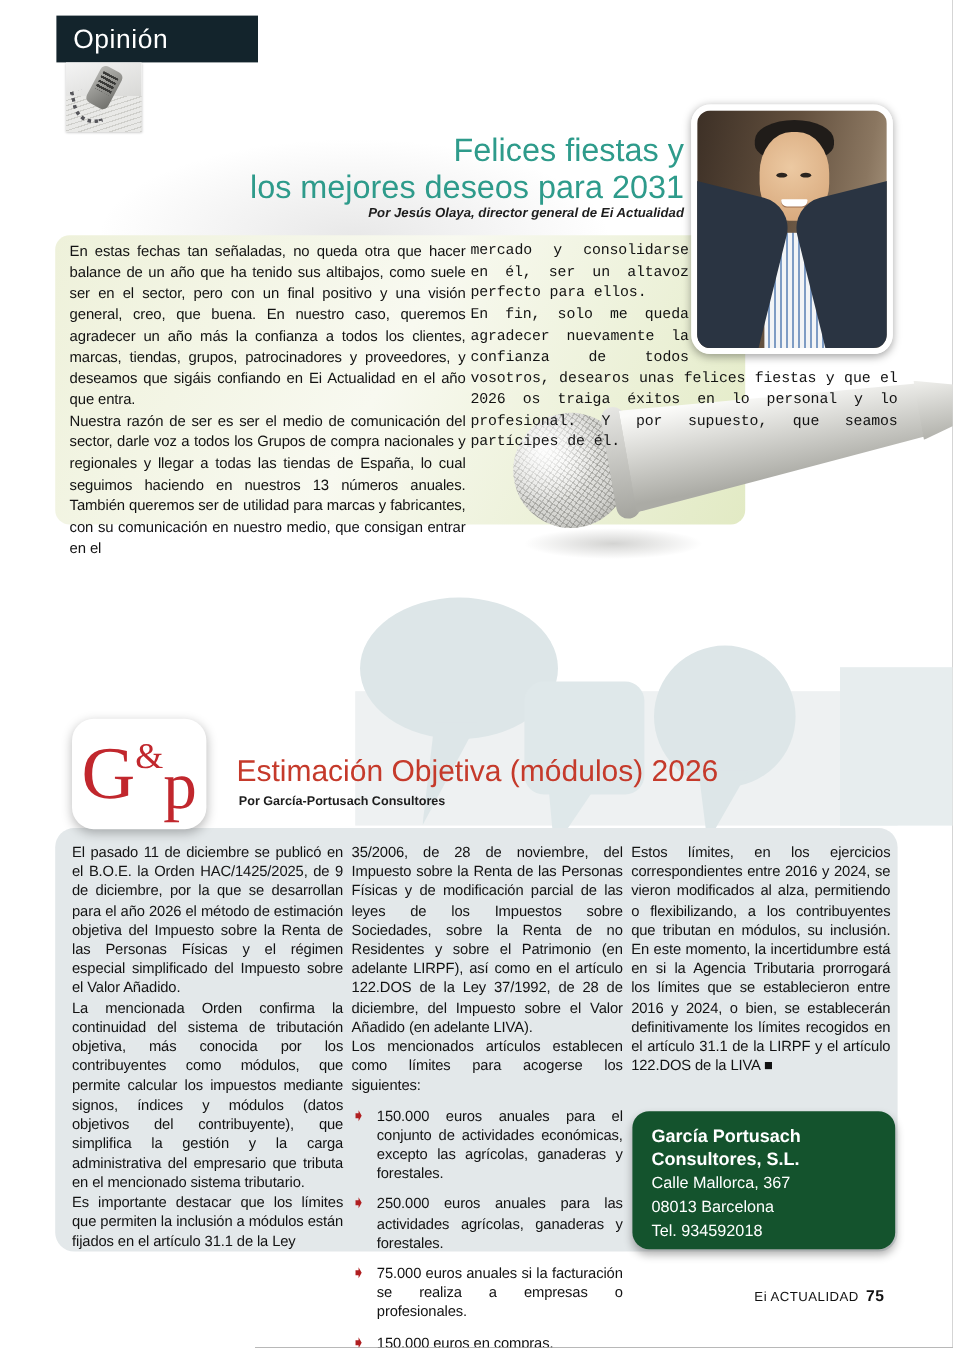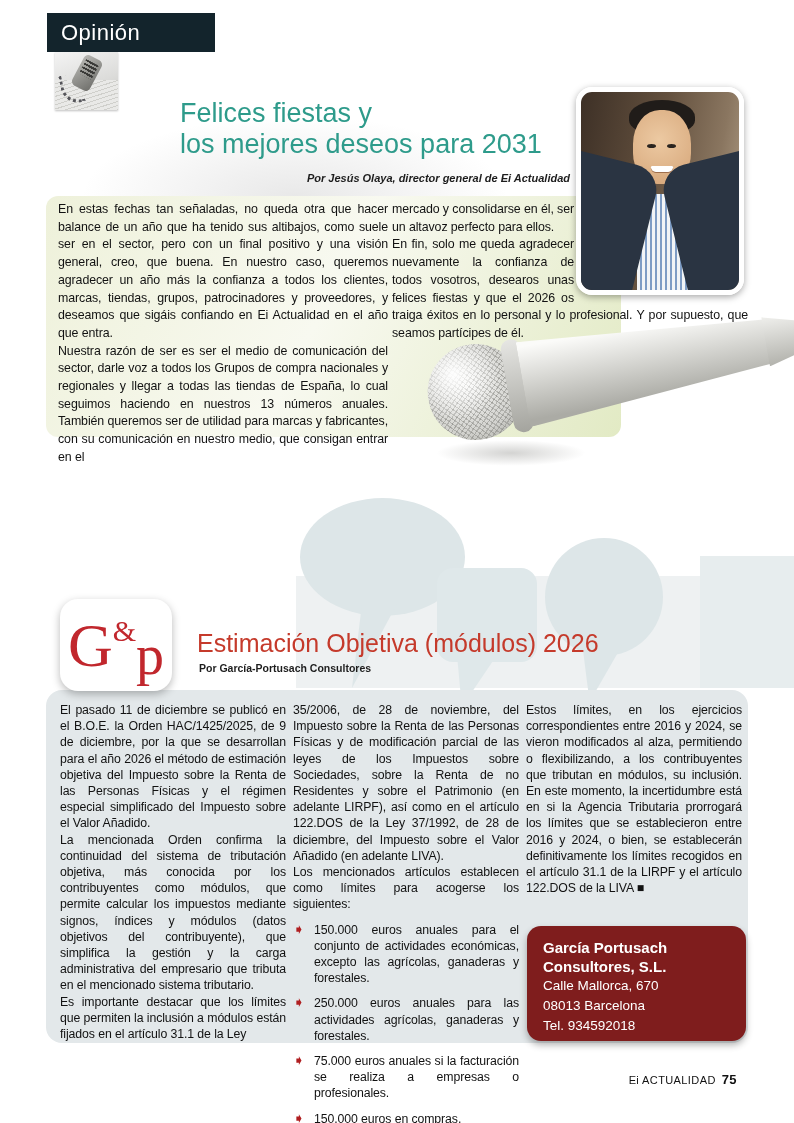--- a/index.html
+++ b/index.html
@@ -29,21 +29,21 @@
     background:repeating-linear-gradient(#3a3a38 0 2px,transparent 2px 4px); }
   .phone-cord { position:absolute; left:6px; top:22px; width:22px; height:30px;
     border-left:3px dotted #55555a; border-bottom:3px dotted #55555a;
     border-radius:0 0 0 18px; transform:rotate(-12deg); }
   .fade-blob {
     position:absolute; left:80px; top:115px; width:430px; height:150px;
     background:radial-gradient(ellipse at 50% 55%, rgba(150,150,150,.22), rgba(150,150,150,0) 70%);
   }
   
   .a1-title {
-    position:absolute; left:180px; top:98px; width:390px; text-align:left;
+    position:absolute; left:180px; top:110px; width:390px; text-align:right;
     color:#2e9b8b; font-size:27px; line-height:31px; font-weight:400;
   }
   .a1-byline {
     position:absolute; left:180px; top:172px; width:390px; text-align:right;
     font-size:11px; font-weight:700; font-style:italic; color:#1d1d1d;
   }
   .portrait {
     position:absolute; left:576px; top:87px; width:168px; height:208px;
     border:5px solid #fff; border-radius:16px; overflow:hidden; z-index:5;
     box-shadow:0 2px 7px rgba(0,0,0,.35);
@@ -63,21 +63,21 @@
   .p-lapel.l { left:-26px; transform:rotate(14deg); border-radius:0 26px 0 0; }
   .p-lapel.r { right:-26px; transform:rotate(-14deg); border-radius:26px 0 0 0; }
   .green-panel {
     position:absolute; left:46px; top:196px; width:575px; height:241px; border-radius:12px;
     background:linear-gradient(118deg,#eef1da 0%,#f8f9f0 48%,#e2eac4 100%);
   }
   .a1-col { position:absolute; top:201px; font-size:12.4px; line-height:17.7px;
     text-align:justify; color:#121212; letter-spacing:-.1px; z-index:4; }
   .a1-col p { margin:0; }
   .a1-c1 { left:58px; width:330px; }
-  .a1-c2 { left:392px; width:356px; }
+  .a1-c2 { left:392px; width:356px;font-family:Liberation Mono, monospace; }
   .photo-spacer { float:right; width:174px; height:100px; }
   
   .mic { position:absolute; left:402px; top:322px; width:392px; height:168px; z-index:3; }
   .mic-shadow { position:absolute; left:34px; top:118px; width:150px; height:26px;
     background:radial-gradient(ellipse, rgba(110,110,105,.3), rgba(110,110,105,0) 70%); }
   .mic-rot { position:absolute; left:26px; top:10px; width:420px; height:110px;
     transform:rotate(-10deg); transform-origin:48px 62px; }
   .mic-head { position:absolute; left:0; top:12px; width:96px; height:96px; border-radius:50%;
     background:
       radial-gradient(circle at 30% 28%, rgba(255,255,255,.95), rgba(255,255,255,0) 48%),
@@ -125,21 +125,21 @@
     text-align:justify; color:#121212; letter-spacing:-.1px; z-index:2; }
   .a2-col p { margin:0; }
   .a2-c1 { left:60px; width:226px; }
   .a2-c2 { left:293px; width:226px; }
   .a2-c3 { left:526px; width:216px; }
   .bullet-list { list-style:none; }
   .bullet-item { position:relative; padding-left:21px; margin-top:9px; text-align:justify; }
   .bullet-arrow { position:absolute; left:0; top:-1px; color:#b01e20; font-size:14px; }
   .contact-box {
     position:absolute; left:527px; top:926px; width:219px; height:115px;
-    background:#7f1d1d; border-radius:14px; color:#fff; z-index:3;
+    background:#14532d; border-radius:14px; color:#fff; z-index:3;
     padding:13px 16px; box-shadow:0 4px 7px rgba(0,0,0,.3);
   }
   .contact-name { font-size:15px; font-weight:700; line-height:18.5px; }
   .contact-line { font-size:13.5px; line-height:20px; }
   
   .footer { position:absolute; right:57px; top:1072px; font-size:11px; color:#111;
     letter-spacing:.4px; }
   .footer .pageno { font-size:13px; font-weight:700; margin-left:6px; }
 </style>
 </head>
@@ -246,21 +246,21 @@
     </ul>
   </div>
 
   <div class="a2-col a2-c3">
     <p>Estos límites, en los ejercicios correspondientes entre 2016 y 2024, se vieron modificados al alza, permitiendo o flexibilizando, a los contribuyentes que tributan en módulos, su inclusión. En este momento, la incertidumbre está en si la Agencia Tributaria prorrogará los límites que se establecieron entre 2016 y 2024, o bien, se establecerán definitivamente los límites recogidos en el artículo 31.1 de la LIRPF y el artículo 122.DOS de la LIVA ■</p>
   </div>
 
   <div class="contact-box">
     <div class="contact-name">García Portusach</div>
     <div class="contact-name">Consultores, S.L.</div>
-    <div class="contact-line">Calle Mallorca, 670</div>
+    <div class="contact-line">Calle Mallorca, 367</div>
     <div class="contact-line">08013 Barcelona</div>
     <div class="contact-line">Tel. 934592018</div>
   </div>
 
   <div class="footer">
     <span>Ei ACTUALIDAD</span><span class="pageno">75</span>
   </div>
 
 </div>
 

